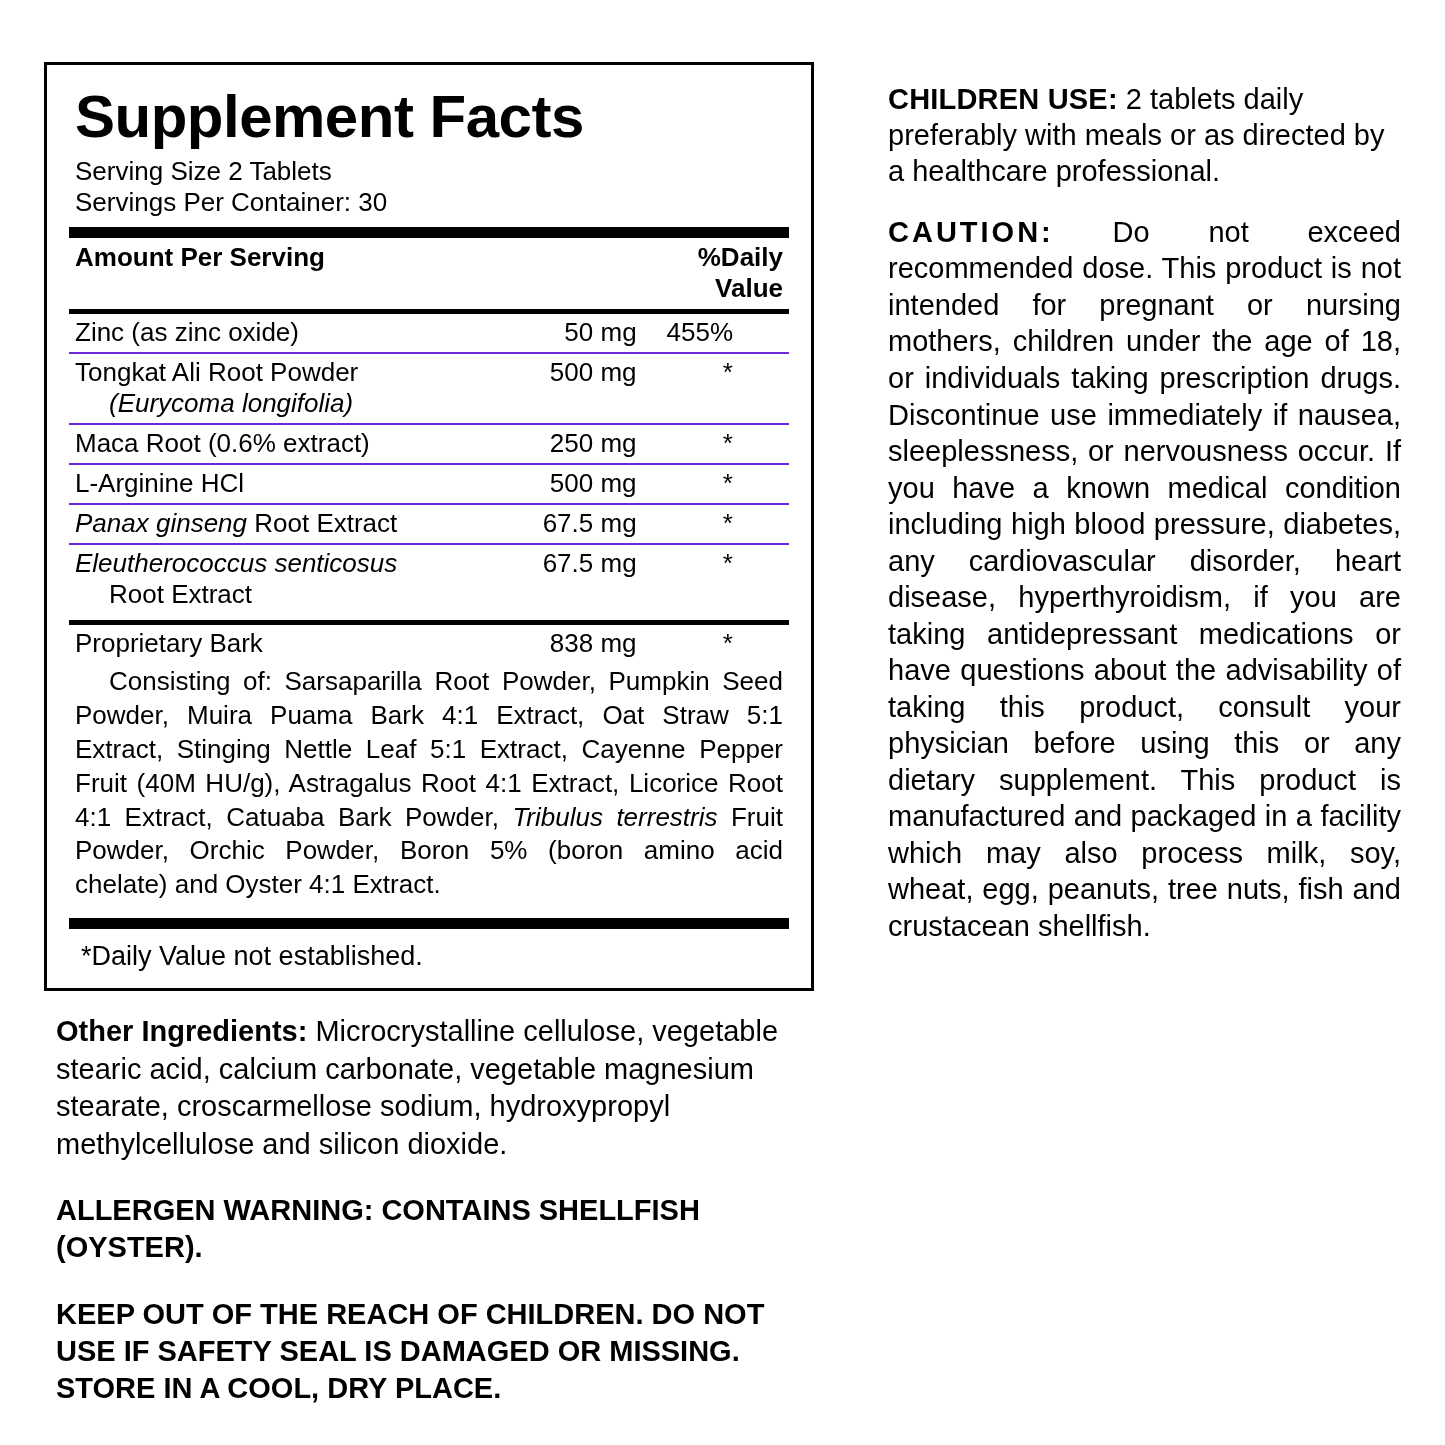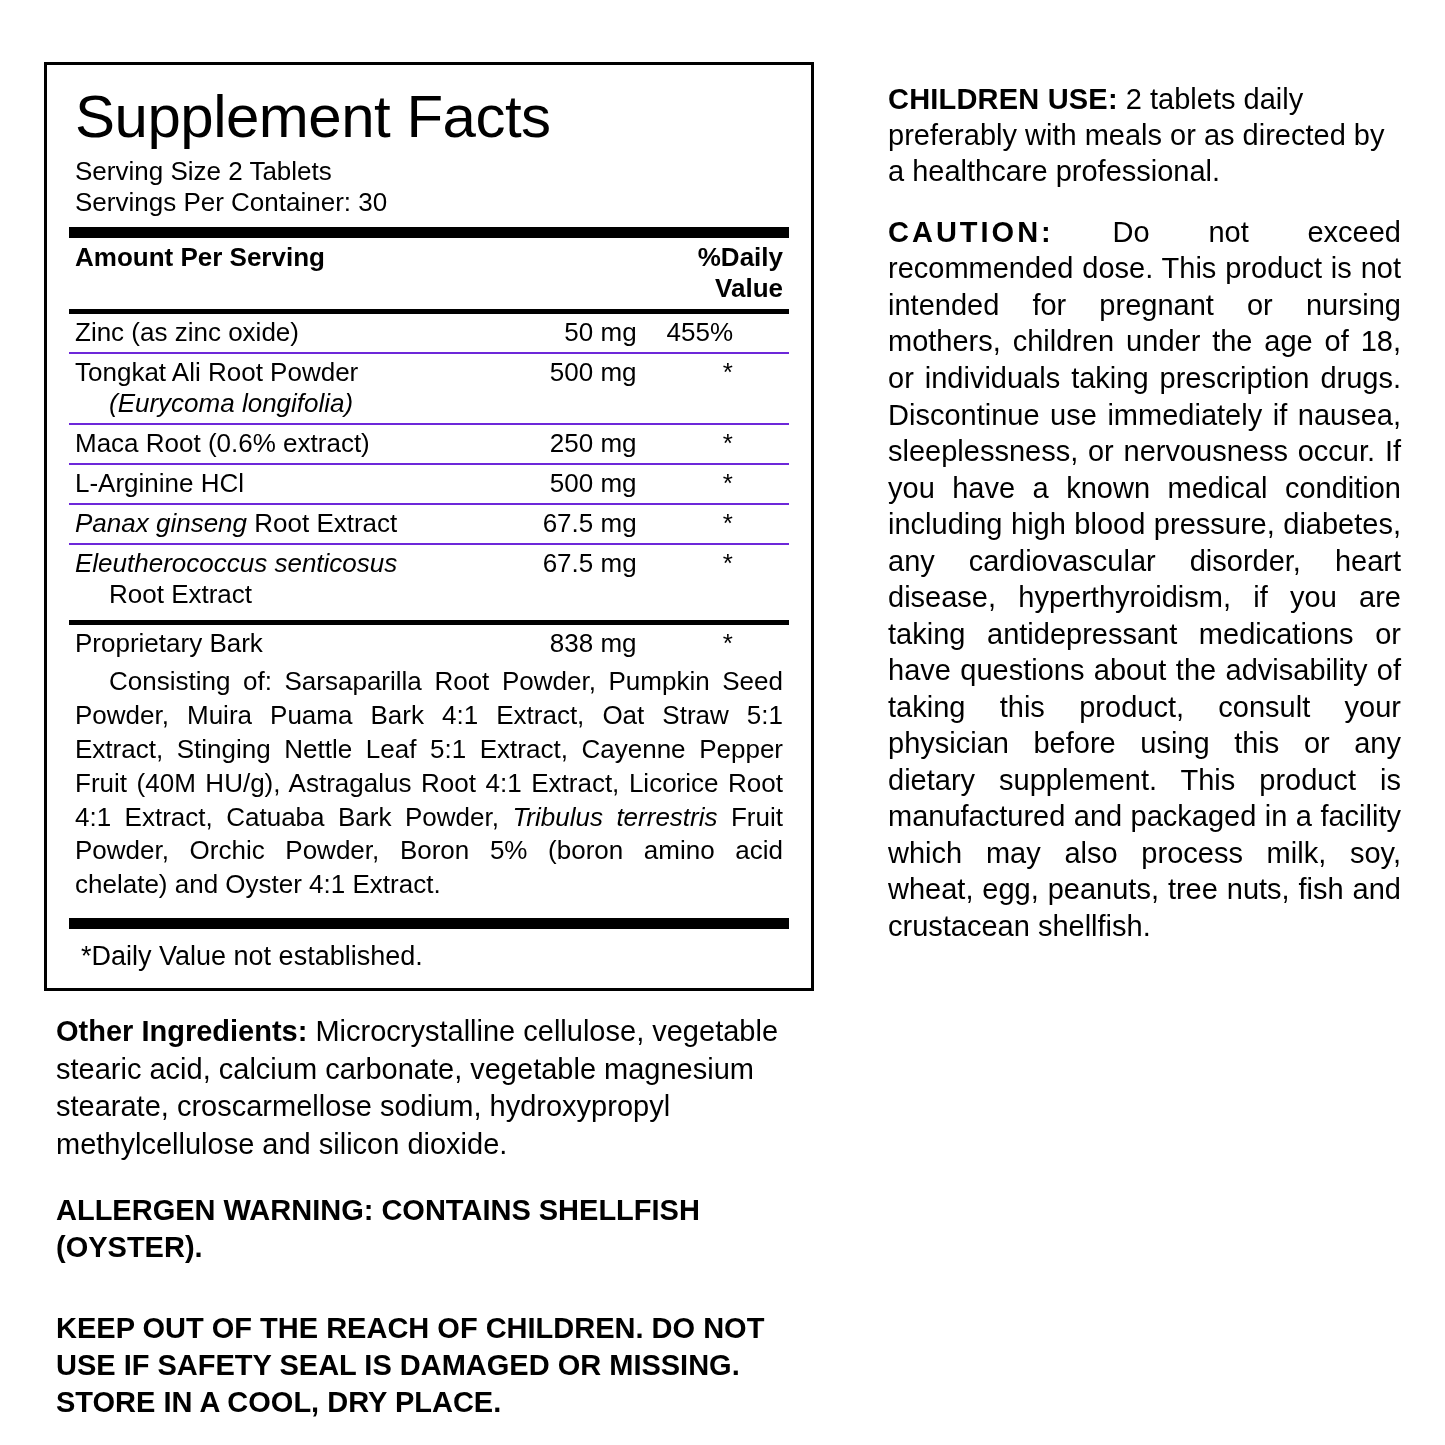--- a/index.html
+++ b/index.html
@@ -36,21 +36,21 @@
 
   
   .sf-panel {
     border: 3px solid #000;
     box-sizing: border-box;
     padding: 14px 22px 16px 22px;
     width: 770px;
   }
   .sf-title {
     font-size: 60px;
-    font-weight: normal;
+    font-weight: bold;
     letter-spacing: -0.5px;
     line-height: 1.05;
     margin: 6px 0 8px 6px;
   }
   .sf-serving {
     font-size: 26px;
     line-height: 1.18;
     margin-left: 6px;
   }
   .rule-thick {
@@ -125,21 +125,21 @@
     font-size: 29px;
     font-weight: bold;
     line-height: 1.28;
     margin-top: 28px;
     padding-left: 12px;
   }
   .keepout {
     font-size: 29px;
     font-weight: bold;
     line-height: 1.28;
-    margin-top: 44px;
+    margin-top: 30px;
     padding-left: 12px;
     padding-right: 40px;
   }
 
   
   .use-block {
     font-size: 29px;
     line-height: 1.24;
     text-align: left;
   }

